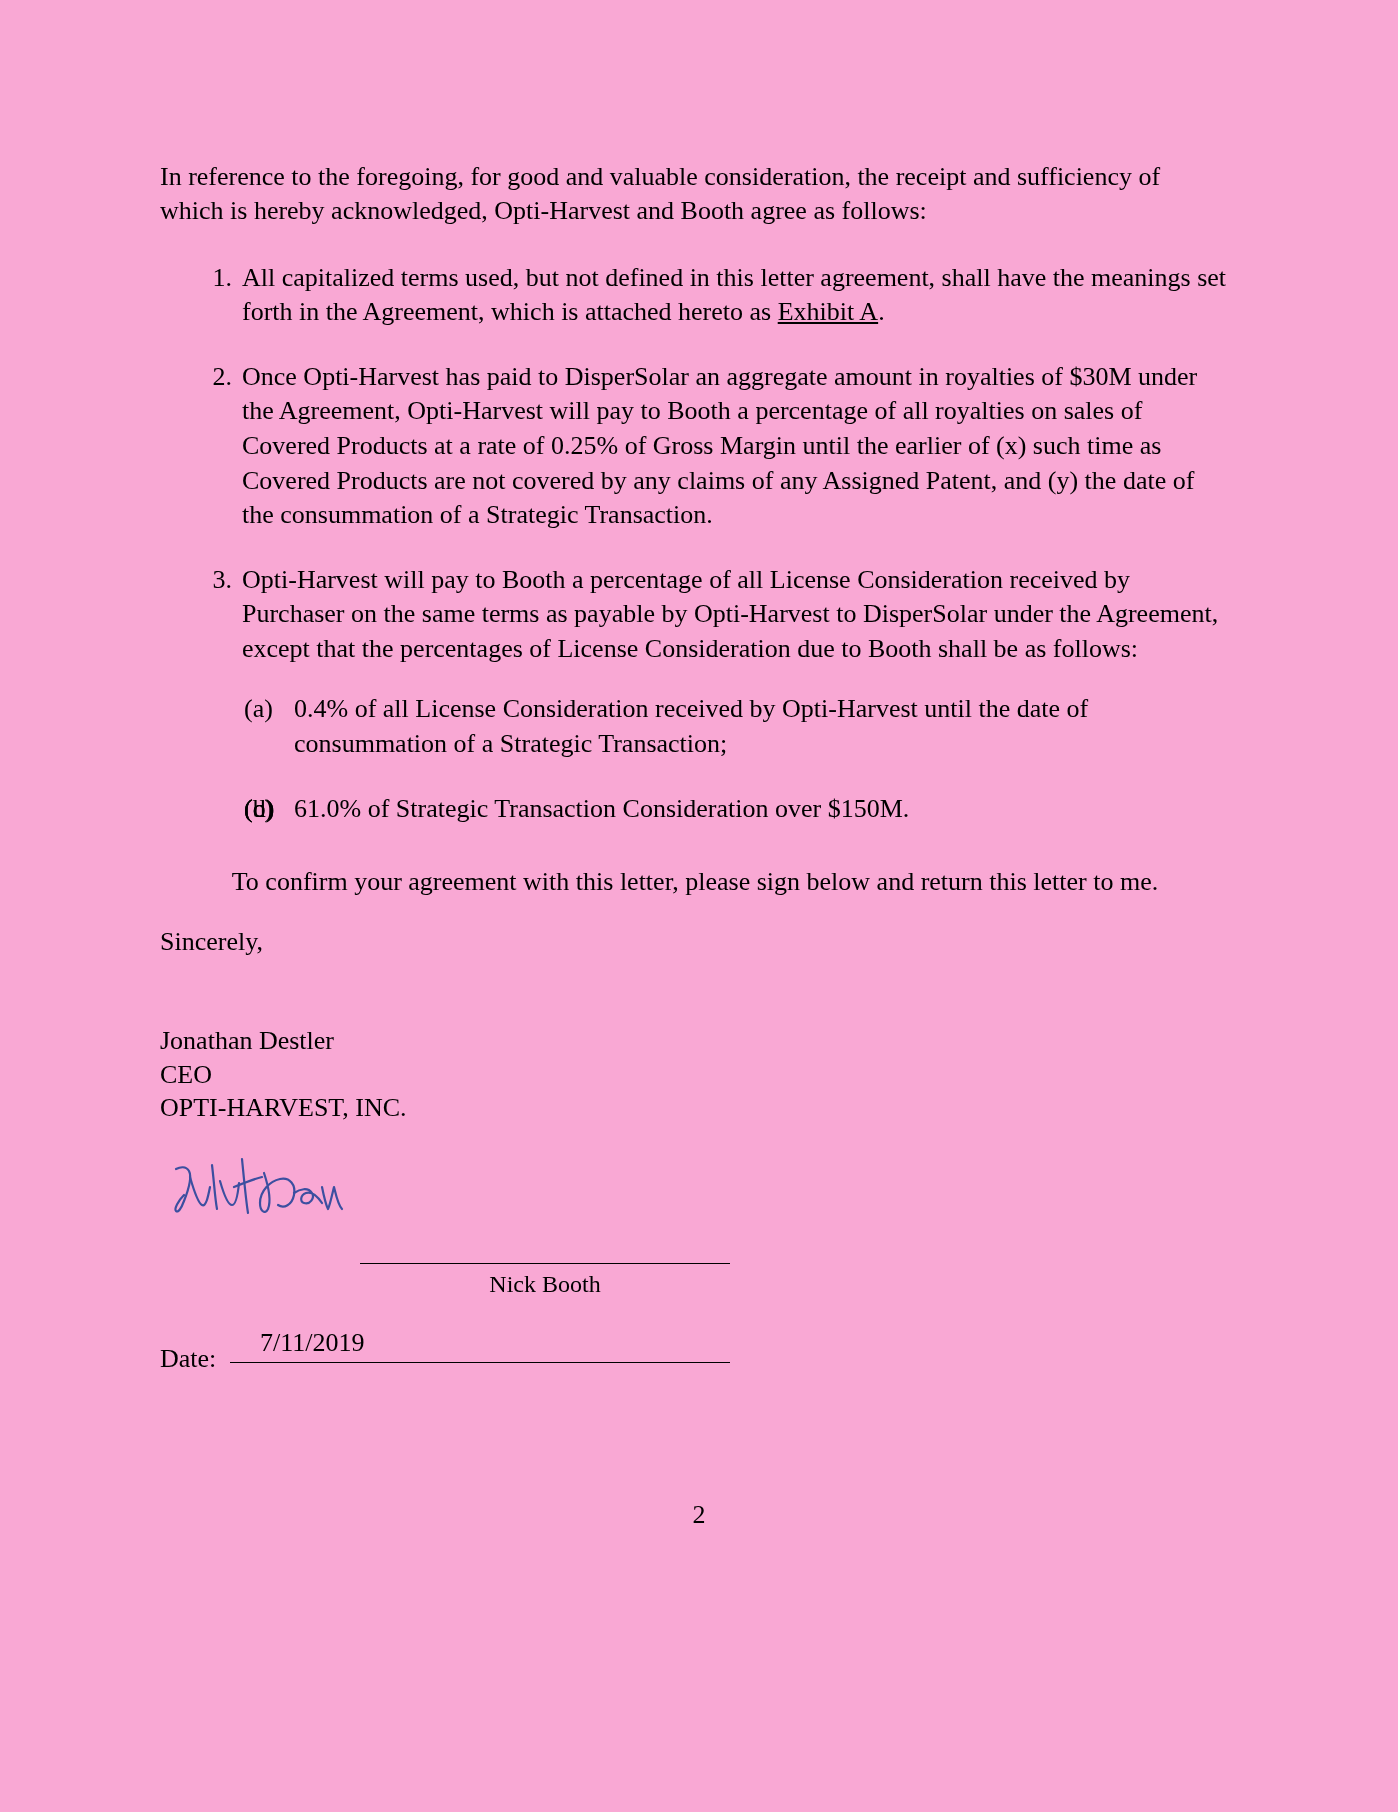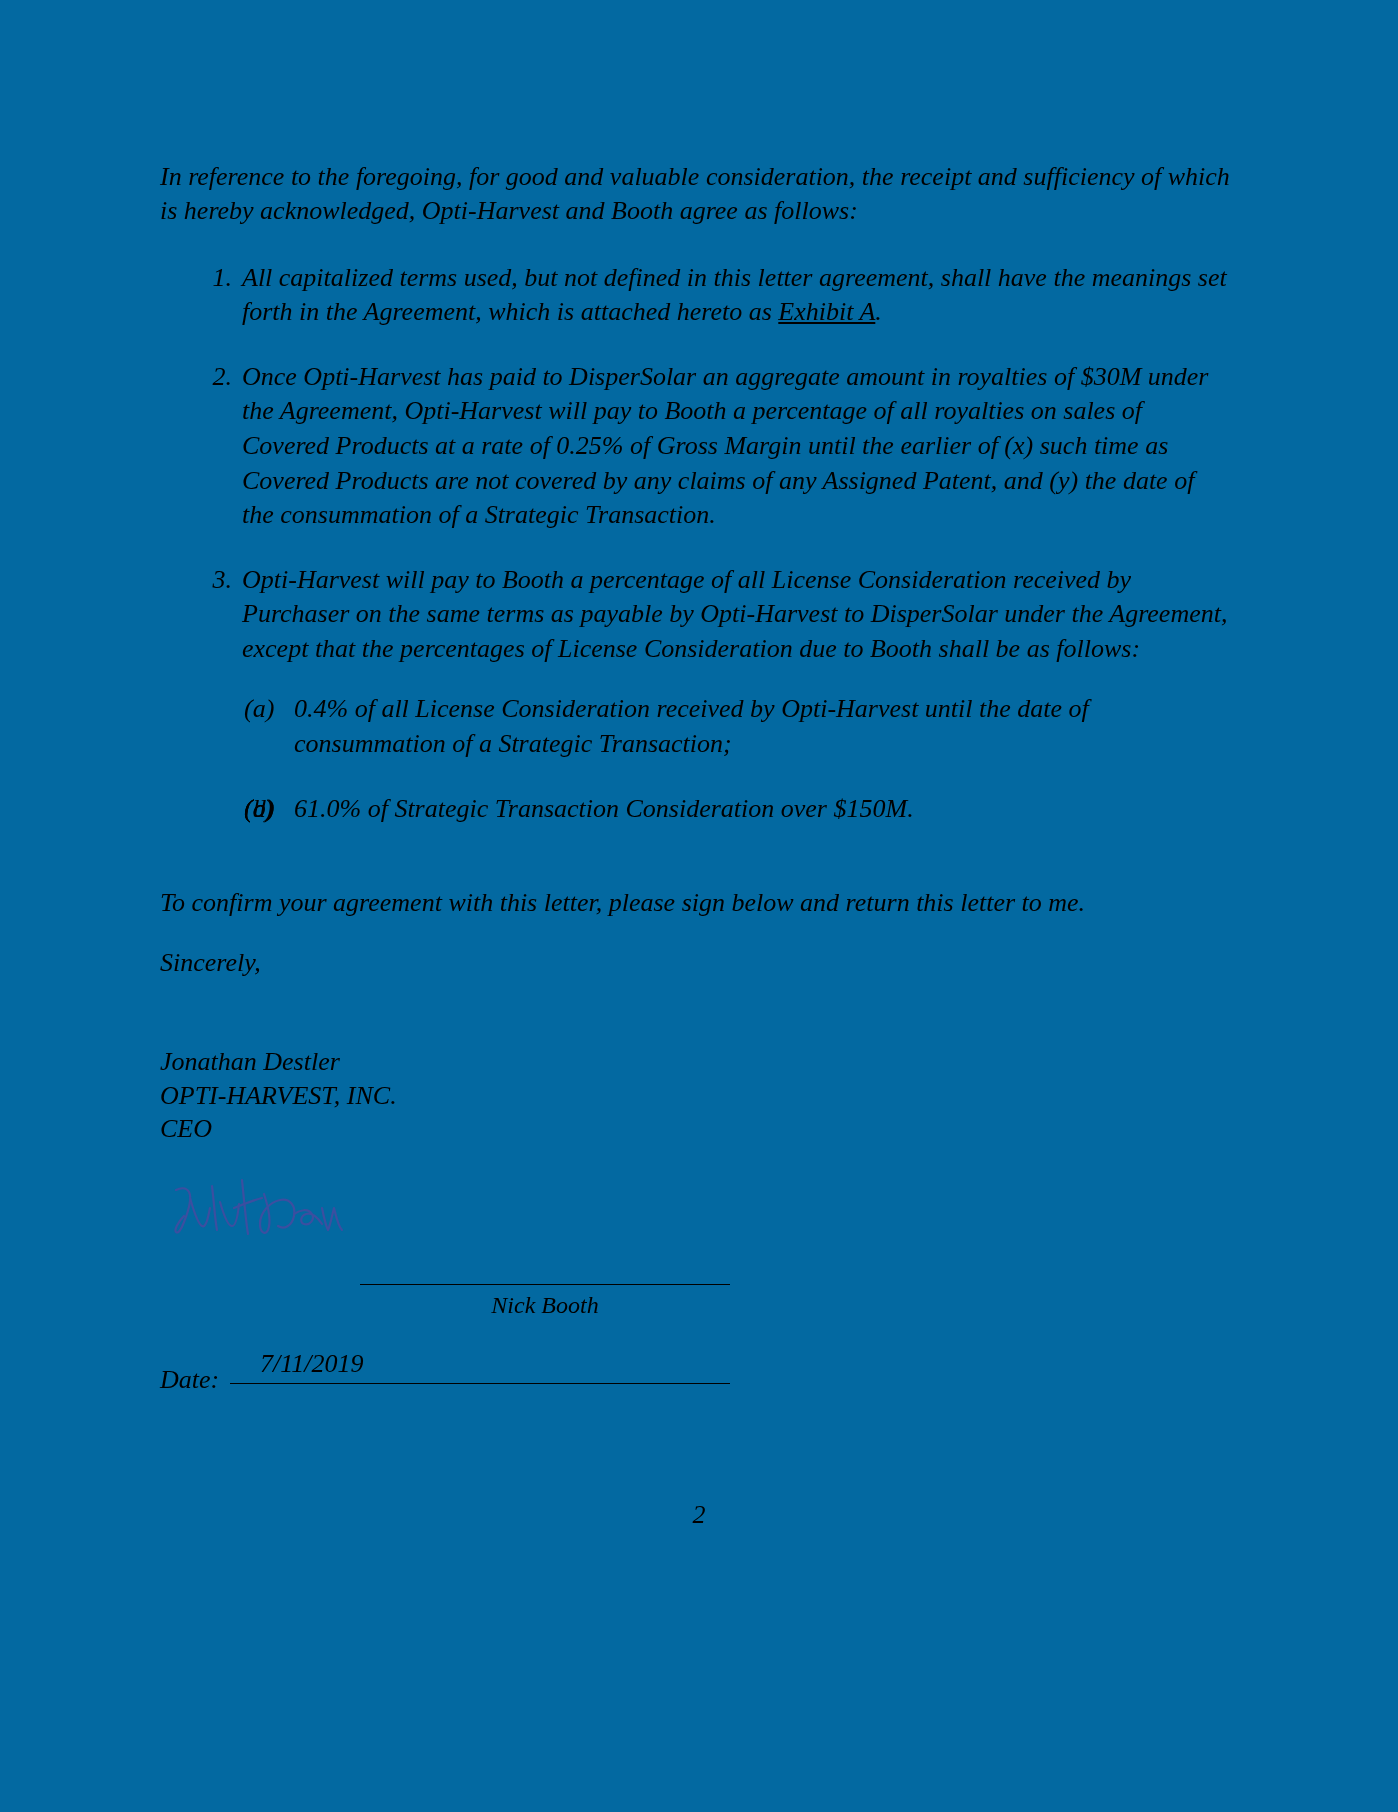--- a/index.html
+++ b/index.html
@@ -13,22 +13,21 @@
     font-family: "Liberation Serif", serif;
     color: #000000;
     position: relative;
     overflow: hidden;
   }
   .page {
     position: absolute;
     left: 0; top: 0;
     width: 1398px;
     height: 1812px;
-    background: #0369a1;
-    font-style: italic;
+    background: #f9a8d4;
   }
   .content {
     position: absolute;
     left: 160px;
     top: 160px;
     width: 1070px;
   }
   .para {
     font-size: 26px;
     line-height: 1.32;
@@ -78,21 +77,22 @@
     text-align: left;
     font-size: 26px;
   }
   .sub-wrap {
     margin-left: 2px;
   }
   .underline {
     text-decoration: underline;
   }
   .closing {
-    margin-top: 60px;
+    margin-top: 39px;
+    text-align: center;
   }
   .sig-block {
     margin-top: 64px;
     font-size: 26px;
     line-height: 1.30;
   }
   .accepted {
     margin-top: 40px;
     font-size: 26px;
     font-weight: bold;
@@ -198,22 +198,22 @@
         </div>
       </li>
     </ol>
 
     <p class="para closing">To confirm your agreement with this letter, please sign below and return this letter to me.</p>
 
     <p class="para">Sincerely,</p>
 
     <div class="sig-block">
       <div>Jonathan Destler</div>
+      <div>CEO</div>
       <div>OPTI-HARVEST, INC.</div>
-      <div>CEO</div>
     </div>
 
 
     <div class="sig-area">
       <svg class="signature" viewBox="0 0 200 90">
         <g fill="none" stroke="#3c4fa0" stroke-width="2.2" stroke-linecap="round" stroke-linejoin="round">
           <path d="M8,22 C12,20 18,19 21,24 C24,30 20,44 16,54 C13,62 10,66 8,64 C6,62 10,54 16,48"></path>
           <path d="M22,30 C26,44 30,56 34,58 C38,60 40,50 42,40"></path>
           <path d="M44,18 C46,34 47,52 49,62"></path>
           <path d="M52,34 C56,48 60,58 64,58 C68,58 70,46 71,36"></path>

